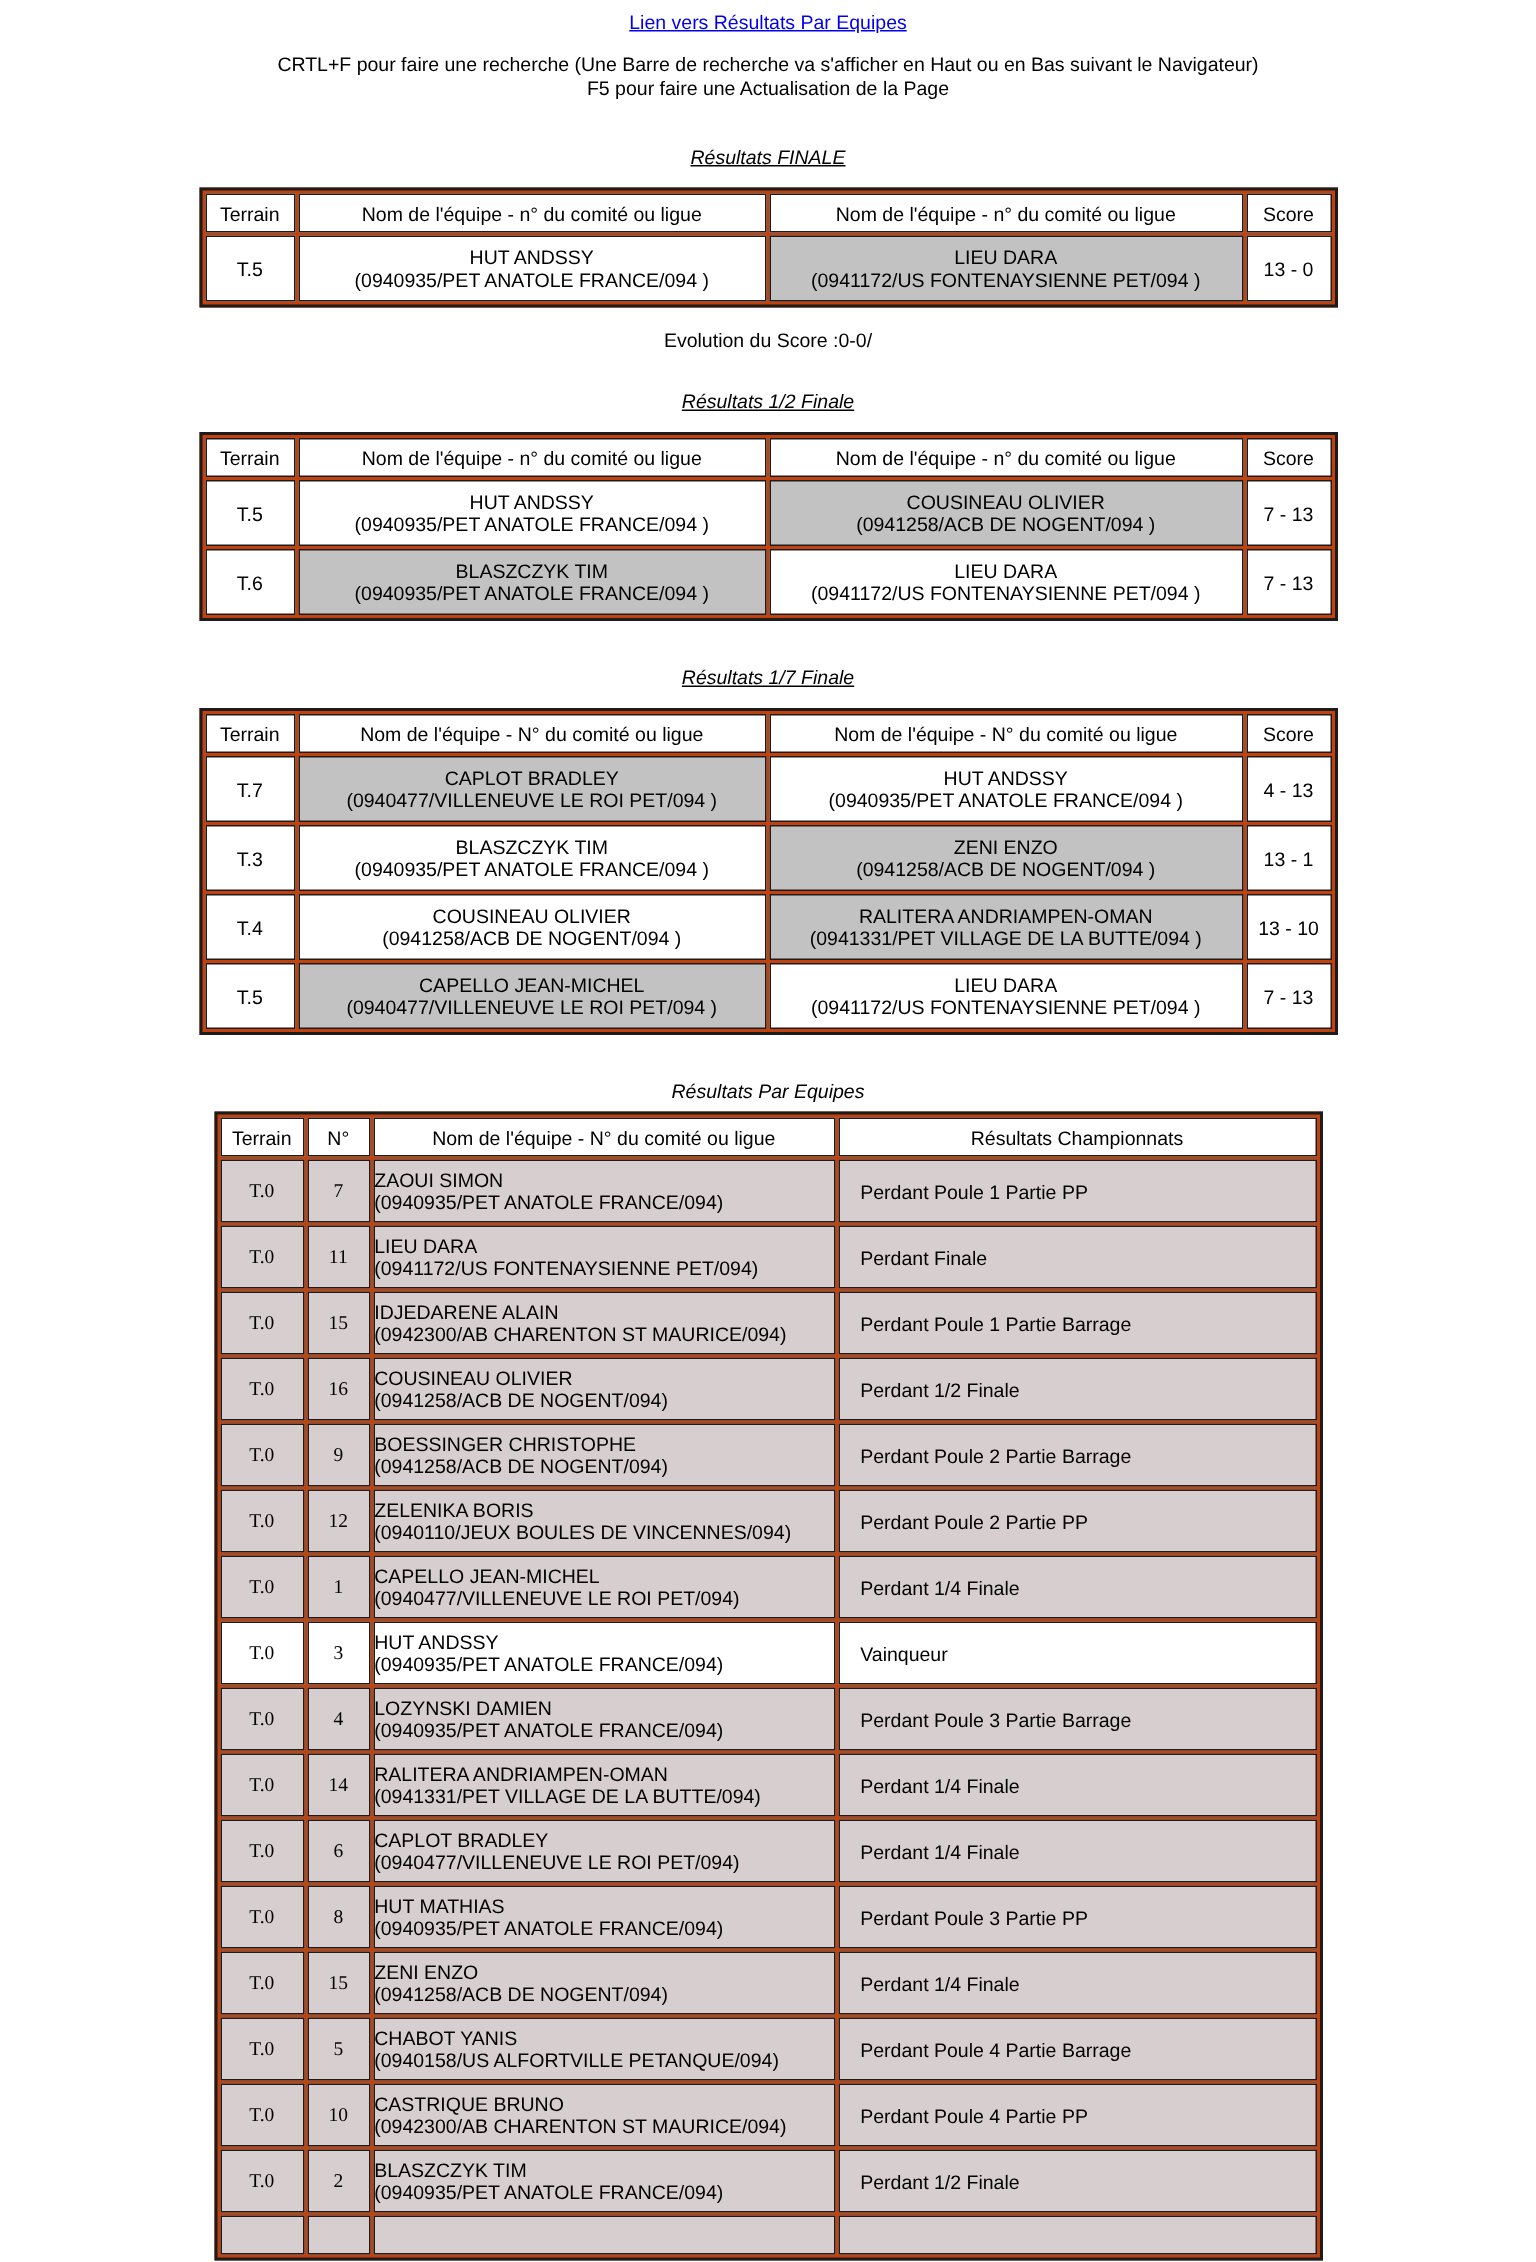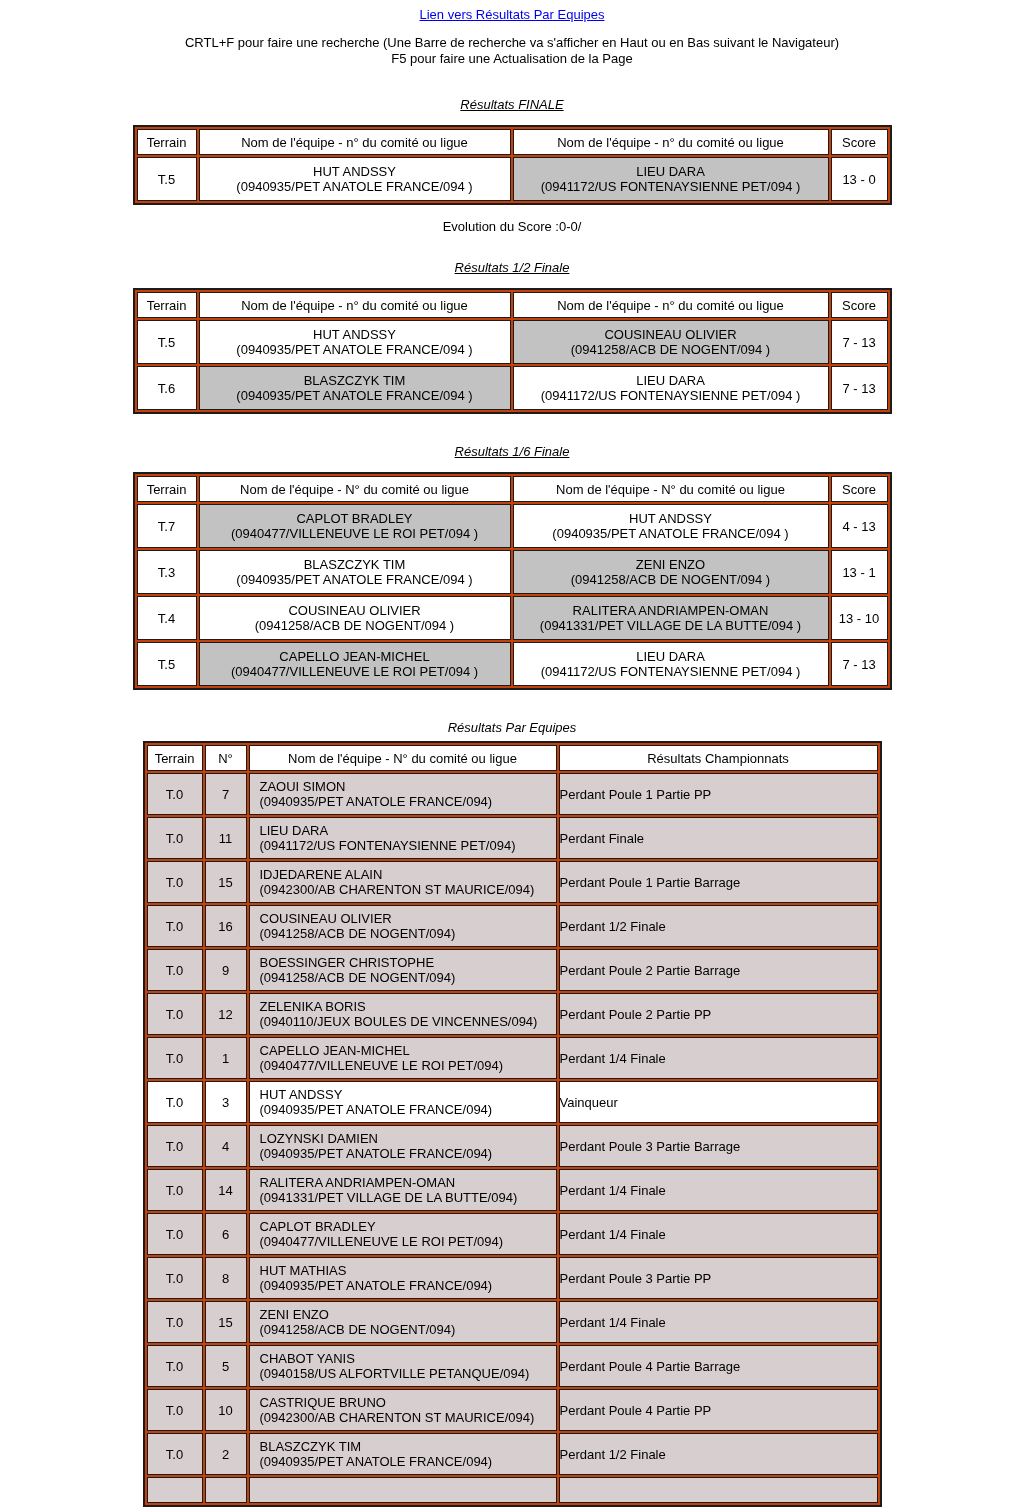--- a/index.html
+++ b/index.html
@@ -48,23 +48,23 @@
     font-weight: normal;
     vertical-align: middle;
     background: #ffffff;
     overflow: hidden;
   }
   th { height: 26px; text-align: center; }
   .match-table td { height: 44px; text-align: center; line-height: 15px; }
   .match-table td.loser { background: #c2c2c2; }
 
   .equipe-table td { height: 42px; }
-  .equipe-table td.c { text-align: center; }
-  .equipe-table td.name-cell { text-align: left; padding-left: 10px; line-height: 15px; }
-  .equipe-table td.result-cell { text-align: left; }
+  .equipe-table td.c { text-align: center; font-family: Liberation Serif, serif; }
+  .equipe-table td.name-cell { text-align: left; line-height: 15px; }
+  .equipe-table td.result-cell { text-align: left; padding-left: 14px; }
   .equipe-table tr.hl td { background: #d7cfcf; }
   .equipe-table tr.partial td { height: 26px; background: #d7cfcf; }
 
   .evolution { margin-top: 14px; }
   .note { margin-top: 13px; margin-bottom: 13px; }
   .gap-lg { margin-top: 30px; }
 </style>
 </head>
 <body>
 
@@ -152,21 +152,21 @@
           </td>
           <td>
             <div>LIEU DARA</div>
             <div>(0941172/US FONTENAYSIENNE PET/094 )</div>
           </td>
           <td>7 - 13</td>
         </tr>
       </tbody>
   </table>
 
-  <div class="section-title gap-lg">Résultats 1/6 Finale</div>
+  <div class="section-title gap-lg">Résultats 1/7 Finale</div>
 
 
   <table class="match-table">
     <colgroup>
         <col style="width:60px">
         <col style="width:312px">
         <col style="width:316px">
         <col style="width:57px">
       </colgroup>
     <thead>

